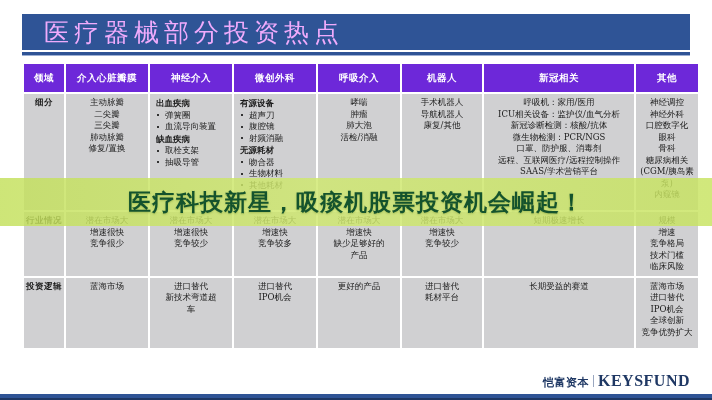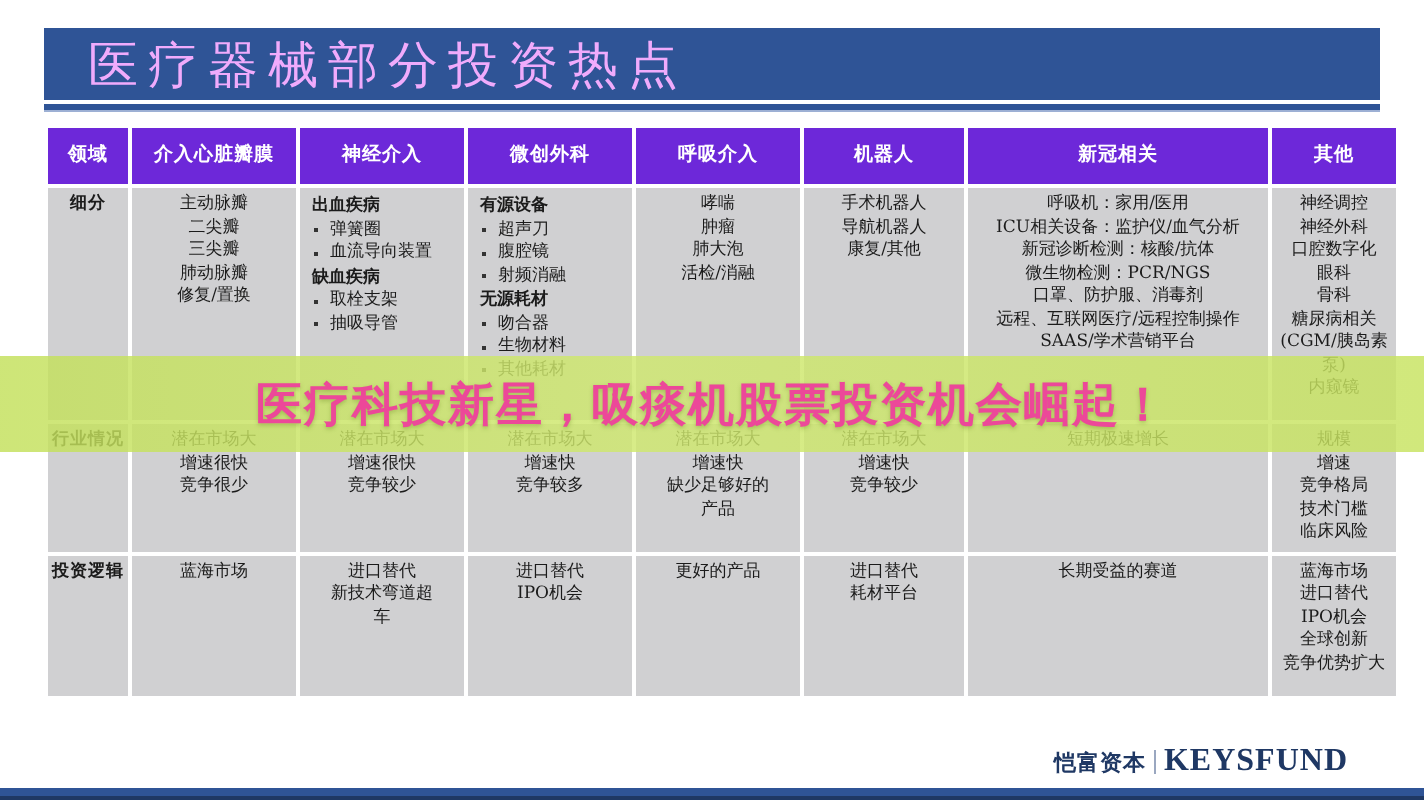--- a/index.html
+++ b/index.html
@@ -72,29 +72,29 @@
 
   
   .banner{
     position:absolute;left:0;top:178px;width:712px;height:48px;
     background:linear-gradient(90deg,#c3e05a 0%,#cfe86e 45%,#c7e35f 100%);
     opacity:0.82;
   }
   .banner-text{
     position:absolute;left:0;top:178px;width:712px;height:48px;
     display:flex;align-items:center;justify-content:center;
-    color:#ec4899;font-size:23px;font-weight:700;letter-spacing:1px;
+    color:#14532d;font-size:23px;font-weight:700;letter-spacing:1px;
     font-family:"DejaVu Sans","Liberation Sans",sans-serif;
     text-shadow:0 1px 2px rgba(90,120,20,.35);
     white-space:nowrap;
   }
 
   
   .footer-logo{
-    position:absolute;right:38px;top:372px;
+    position:absolute;right:22px;top:372px;
     display:flex;align-items:baseline;
   }
   .logo-cn{
     font-size:11px;font-weight:700;color:#1f3864;
     font-family:"DejaVu Serif",serif;letter-spacing:0.5px;
   }
   .logo-sep{
     width:1px;height:12px;background:#9aa7c0;margin:0 4px;
     align-self:center;
   }

